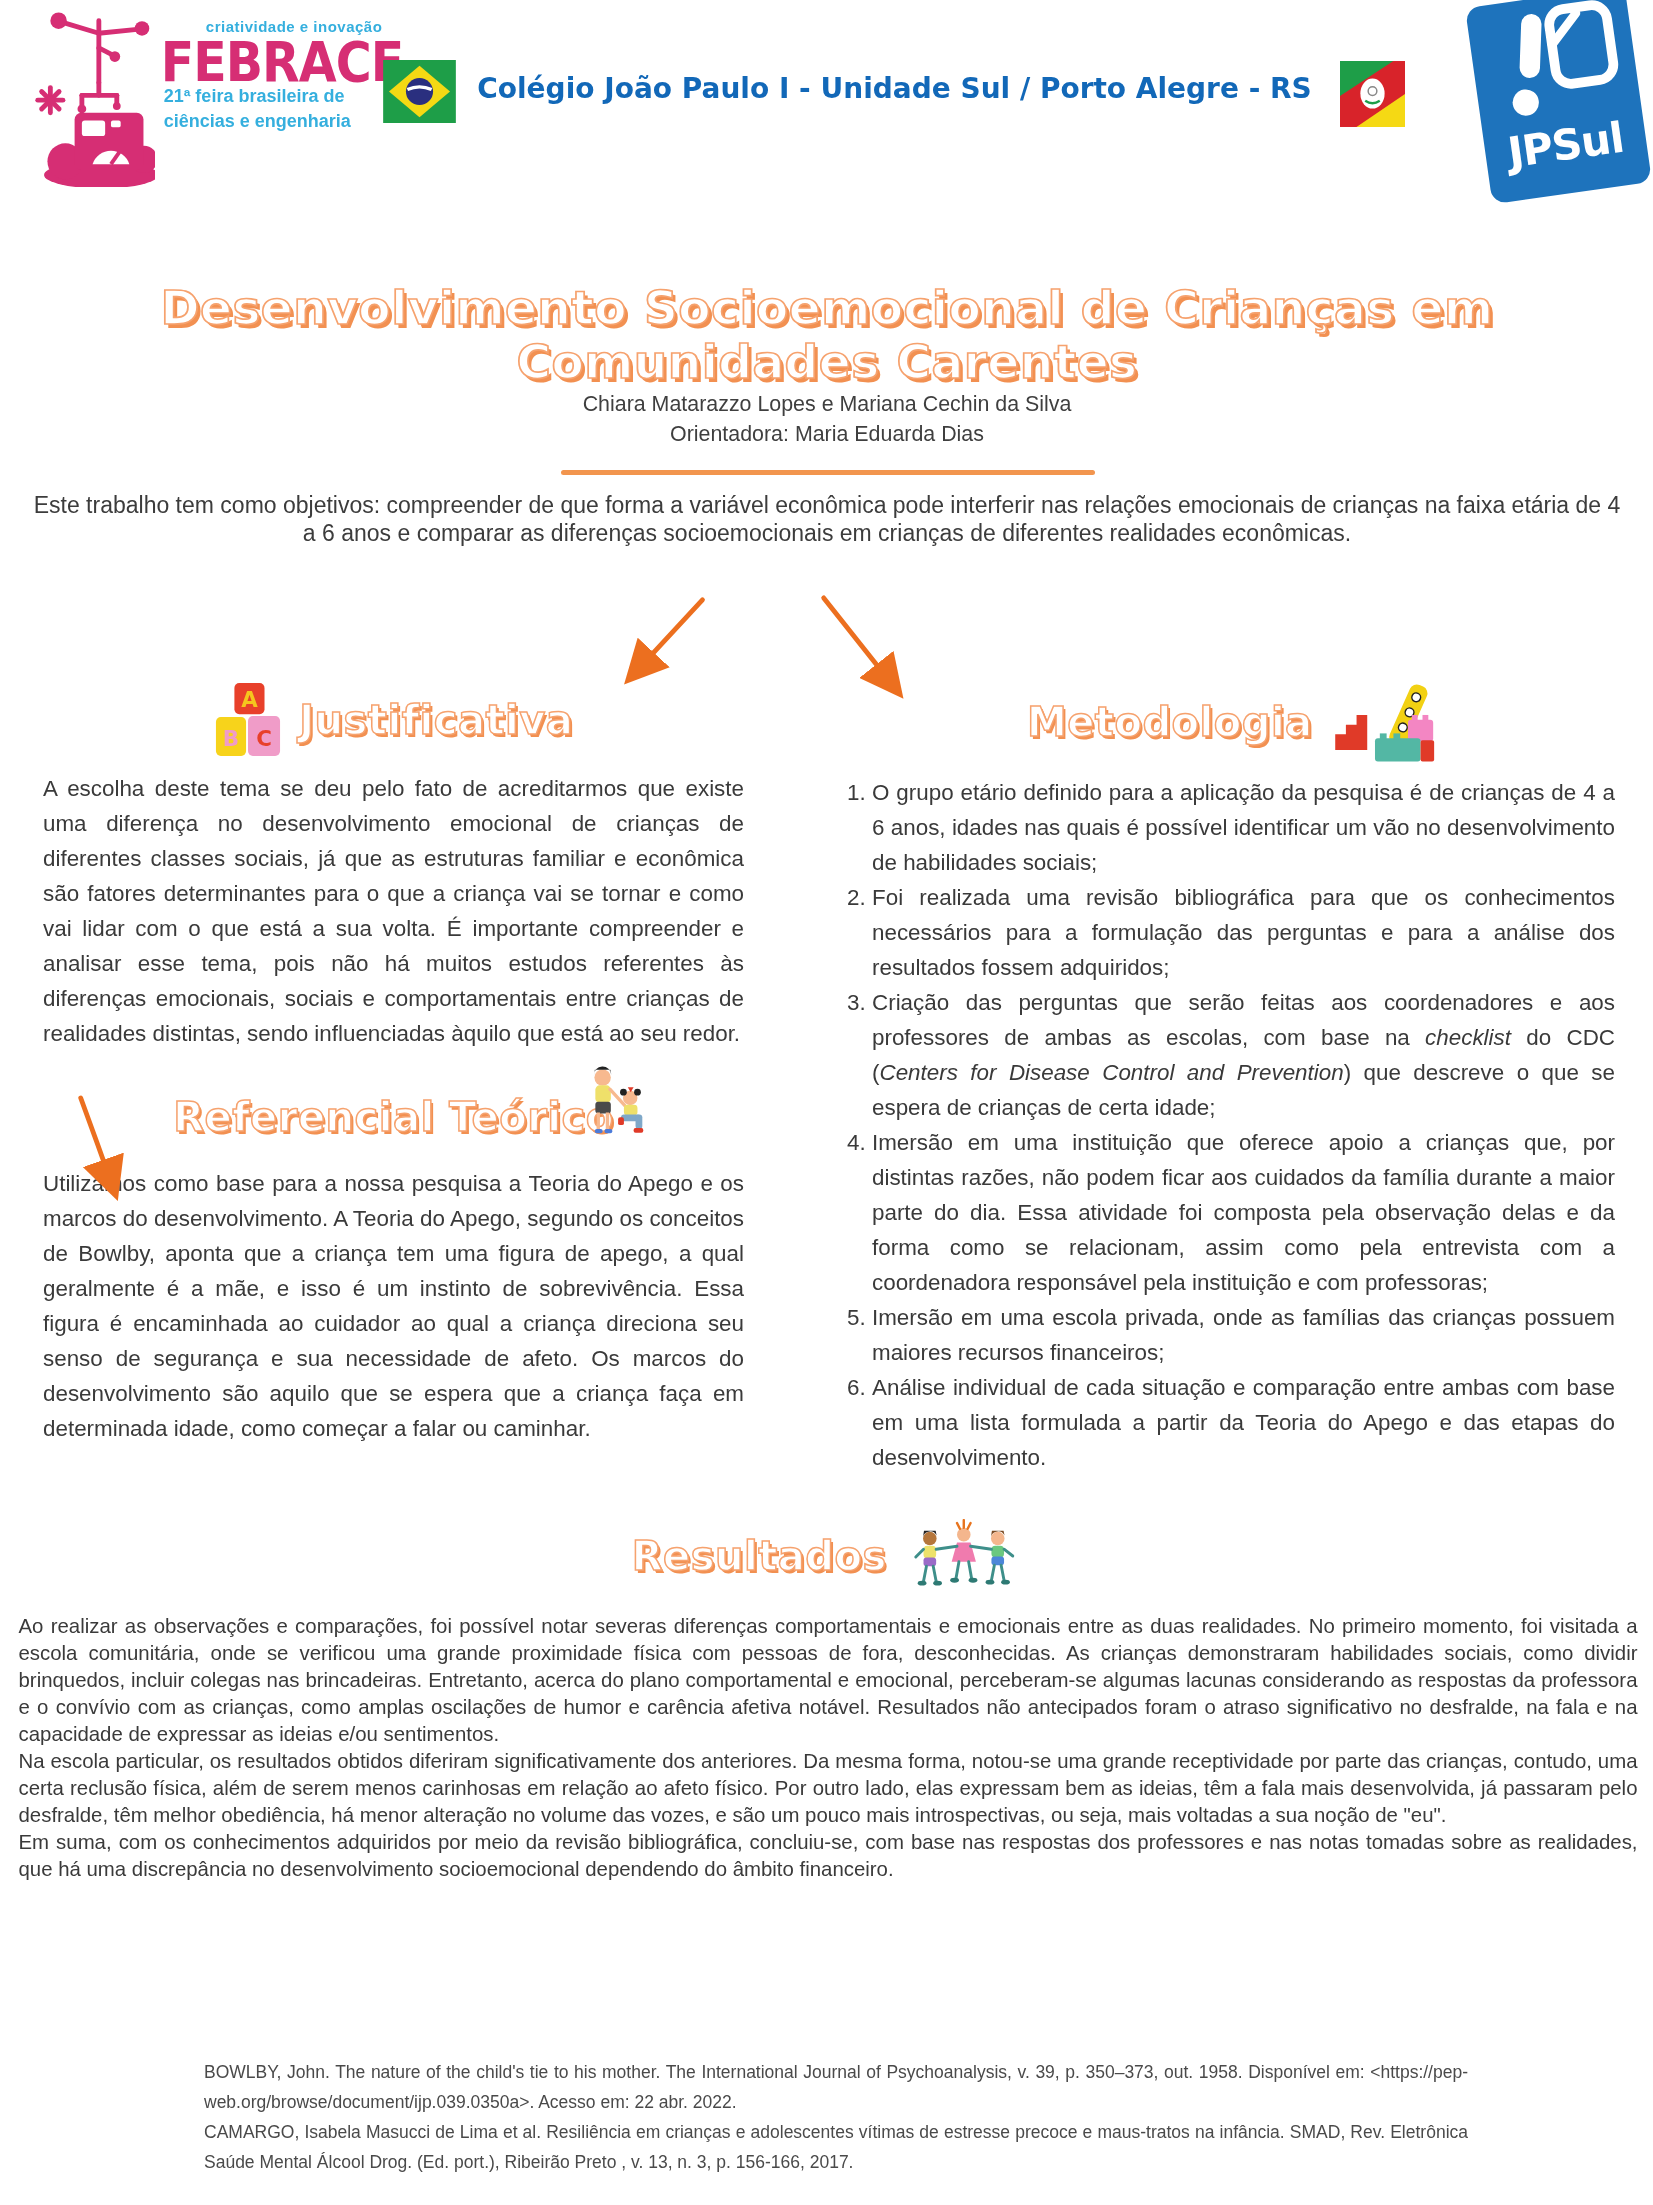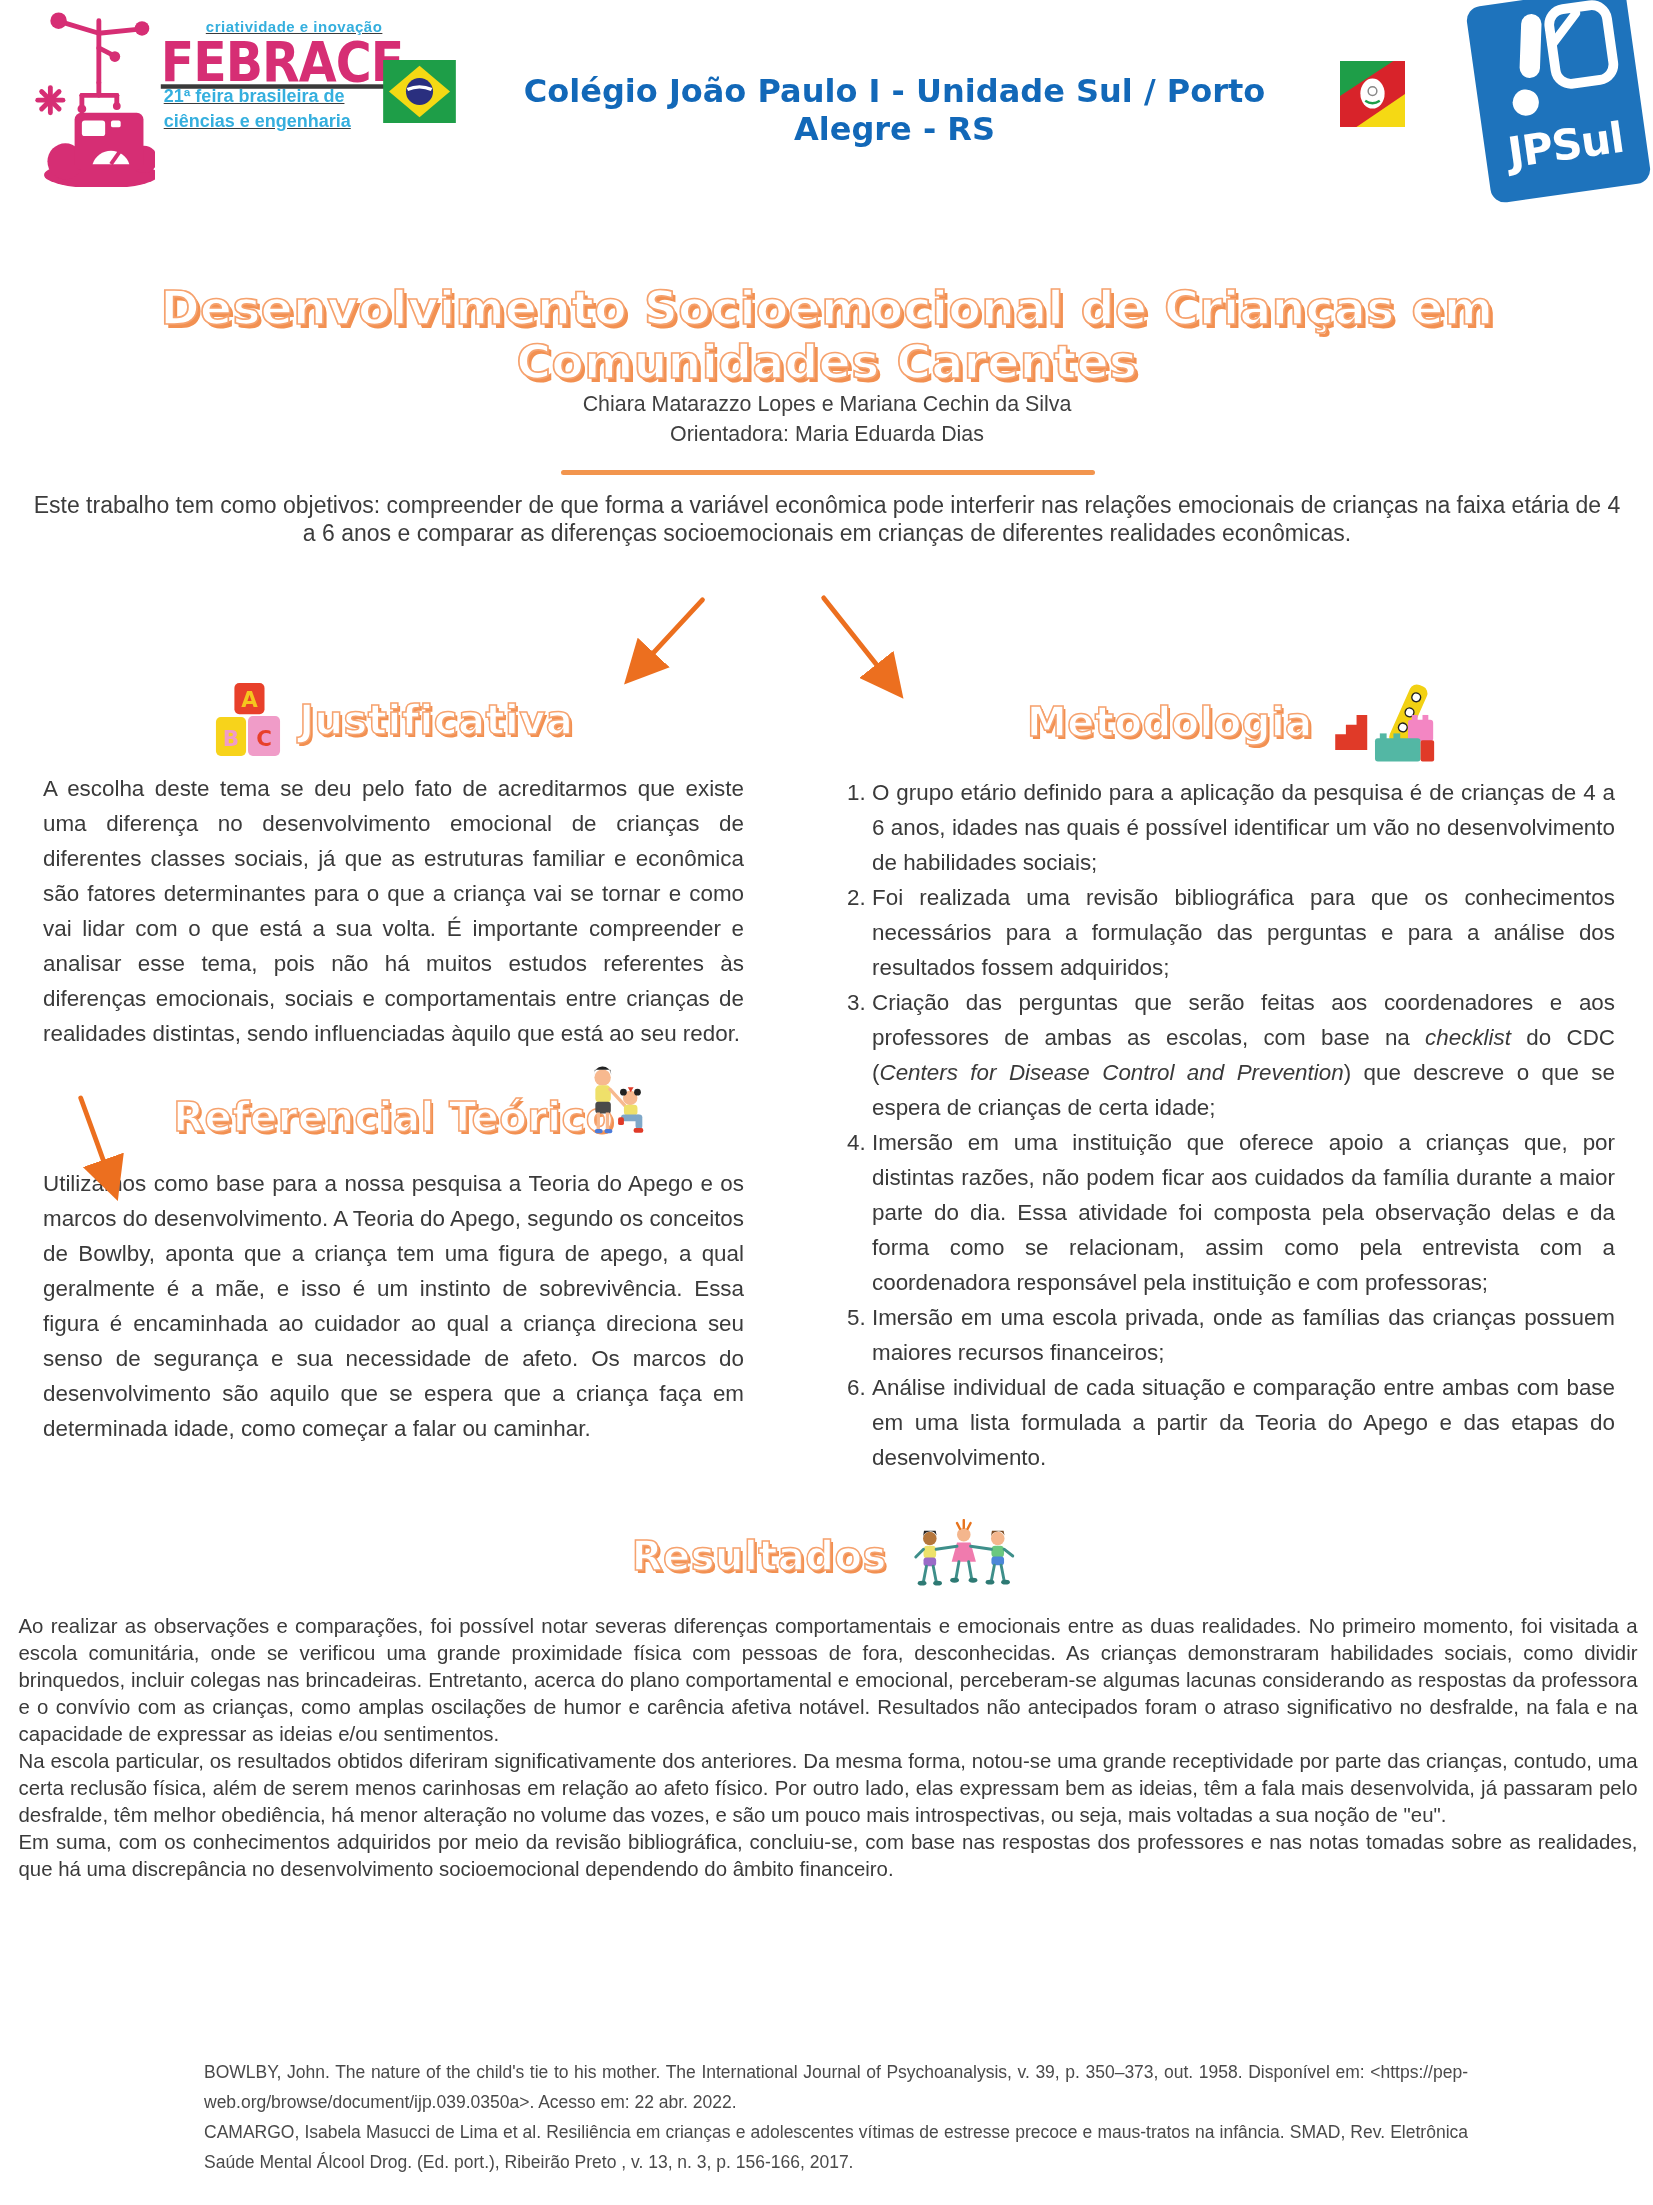--- a/index.html
+++ b/index.html
@@ -1,30 +1,30 @@
 <!DOCTYPE html>
 <html style="font-size:7.8px"><head>
 <meta charset="utf-8">
 <style>
   html,body{margin:0;padding:0;background:#ffffff;}
   .page{position:relative;width:1654px;height:2205px;background:#fff;overflow:hidden;
         font-family:"Liberation Sans",sans-serif;color:#3A3A3A;}
 
   
-  .febrace{position:absolute;left:33px;top:9.7px;display:flex;gap:5.8px;text-decoration:underline;}
+  .febrace{position:absolute;left:33px;top:9.7px;display:flex;gap:5.8px;}
   .febrace-text{padding-top:8.8px;}
   .feb-tag{margin-left:45px;font-size:15px;font-weight:bold;color:#35AFDE;letter-spacing:0.5px;}
   .feb-name{font-family:"DejaVu Sans",sans-serif;font-size:49px;font-weight:bold;color:#D62E74;
             line-height:1.0;letter-spacing:-1px;transform:scaleY(1.12);transform-origin:left top;}
   .feb-sub{font-size:18px;font-weight:bold;color:#35AFDE;line-height:1.35;margin-left:2.9px;}
   .flag{position:absolute;}
   .brazil-flag{left:383px;top:60px;}
   .rs-flag{left:1340px;top:61px;}
   .school-title{position:absolute;left:462px;top:72px;width:865px;text-align:center;
-                font-family:"DejaVu Sans",sans-serif;font-size:32px;font-weight:bold;color:#1268B8;}
+                font-family:"DejaVu Sans",sans-serif;font-size:28px;font-weight:bold;color:#1268B8;}
   .jpsul{position:absolute;left:1478px;top:-3.9px;width:161px;height:198px;background:#1E73BC;
          border-radius:14.6px;transform:rotate(-8deg);display:flex;flex-direction:column;
          align-items:center;}
   .jpsul-label{font-family:"DejaVu Sans",sans-serif;color:#fff;font-weight:bold;font-size:42px;
                margin-top:-5.8px;letter-spacing:-1px;}
 
   
   .outline{font-family:"DejaVu Sans",sans-serif;font-weight:bold;color:#ffffff;
            -webkit-text-stroke:1.5px #F6A26E;text-shadow:2.4px 2.9px 0 #F29051;letter-spacing:0.5px;}
   .poster-title{position:absolute;left:0;width:100%;text-align:center;font-size:47px;

